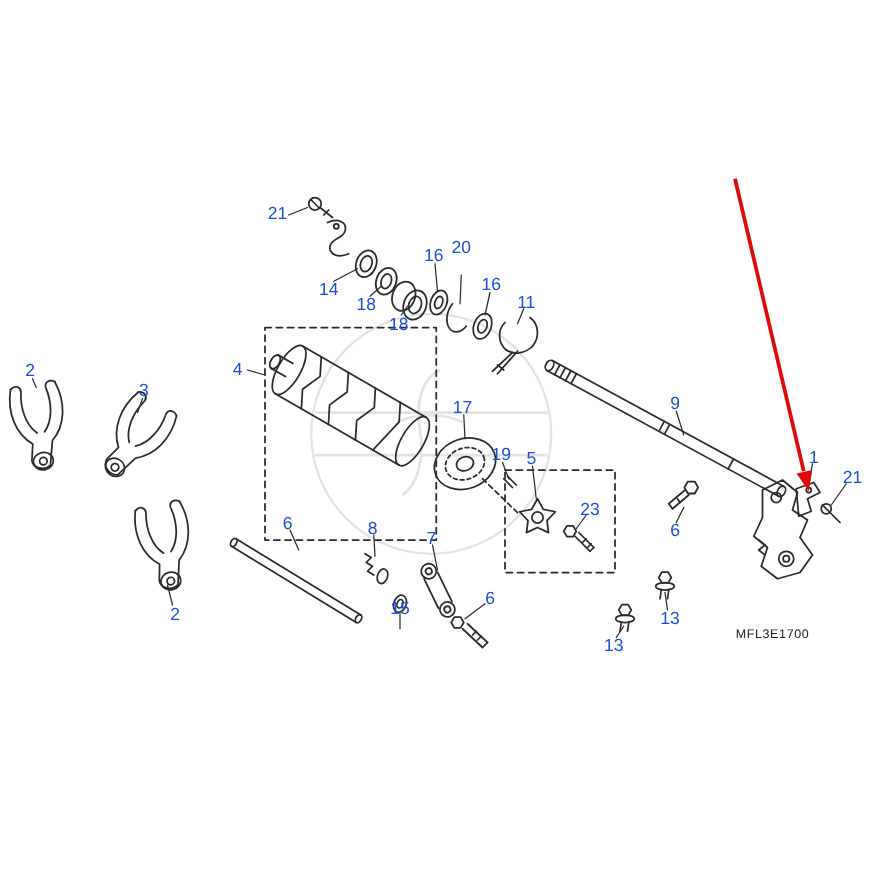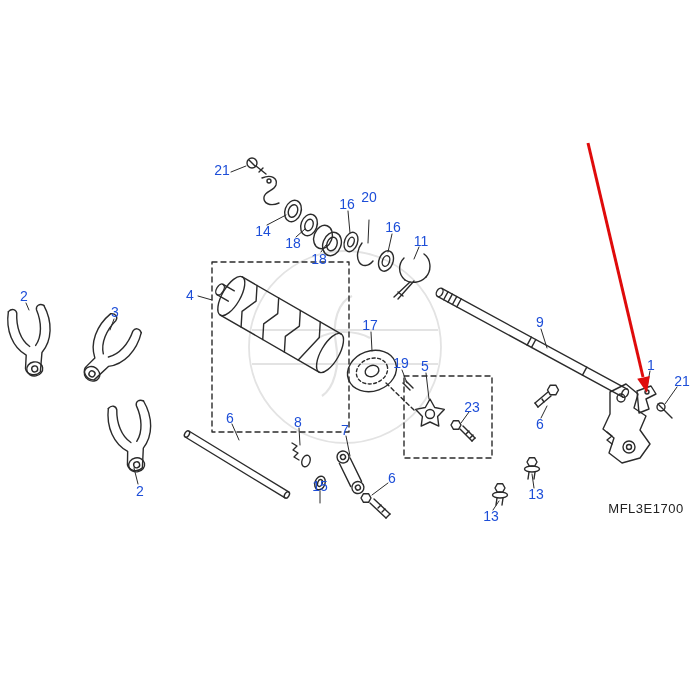--- a/index.html
+++ b/index.html
@@ -1,22 +1,22 @@
 <!DOCTYPE html>
 <html><head>
 <meta charset="utf-8">
 <style>
   html,body{margin:0;padding:0;background:#fff;}
   .stage{position:relative;width:700px;height:700px;background:#fff;overflow:hidden;
          font-family:"Liberation Sans",sans-serif;}
   .stage svg{position:absolute;left:0;top:0;}
   .lbl{position:absolute;transform:translate(-50%,-50%);font-size:14px;color:#1d4ed8;
        white-space:nowrap;line-height:1;}
-  .code{position:absolute;transform:translate(-50%,-50%);font-size:13px;color:#222;
-        letter-spacing:.5px;line-height:1;margin-left:28px;}
+  .code{position:absolute;transform:translate(-50%,-50%);font-size:10px;color:#222;
+        letter-spacing:.5px;line-height:1;}
 </style>
 </head>
 <body>
 
 <div class="stage">
 
   <svg width="700" height="700" viewBox="0 0 700 700">
 
     <defs>
       <g id="fork" fill="none">

